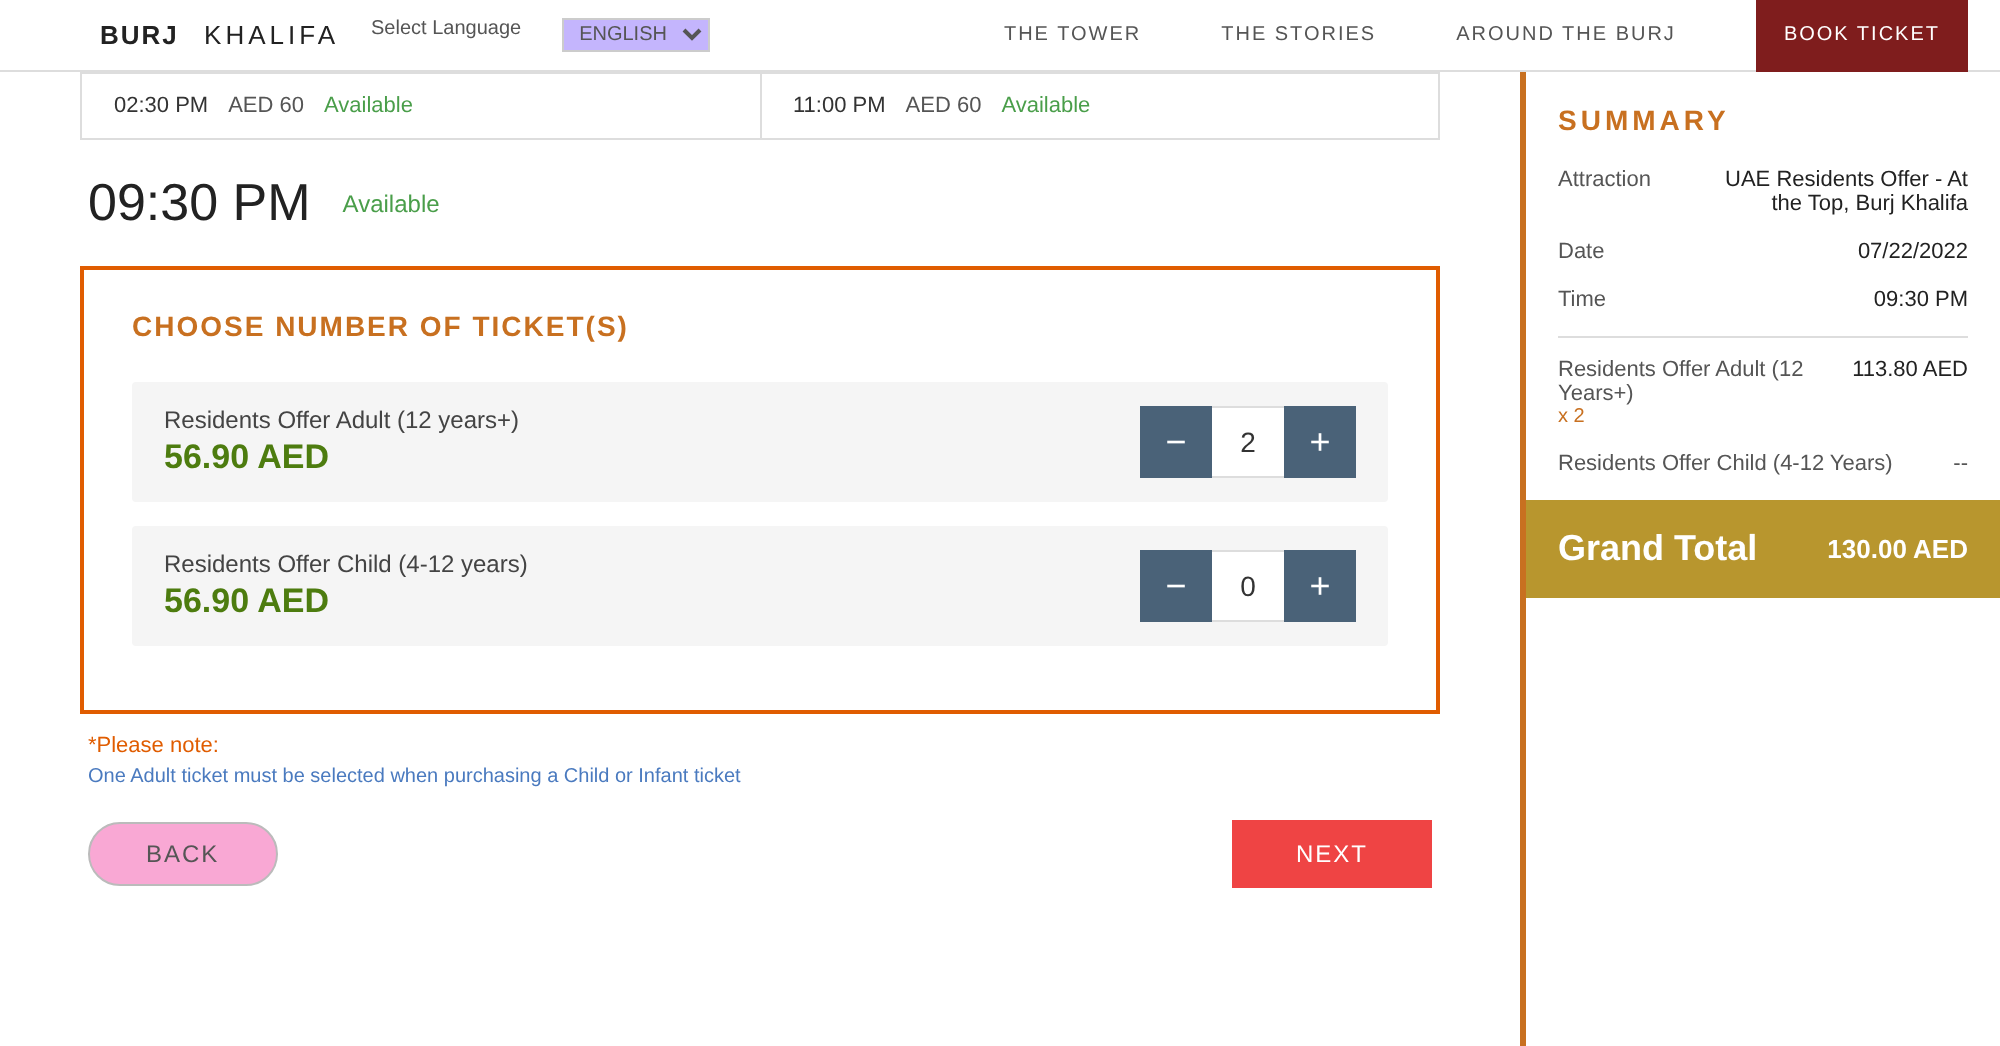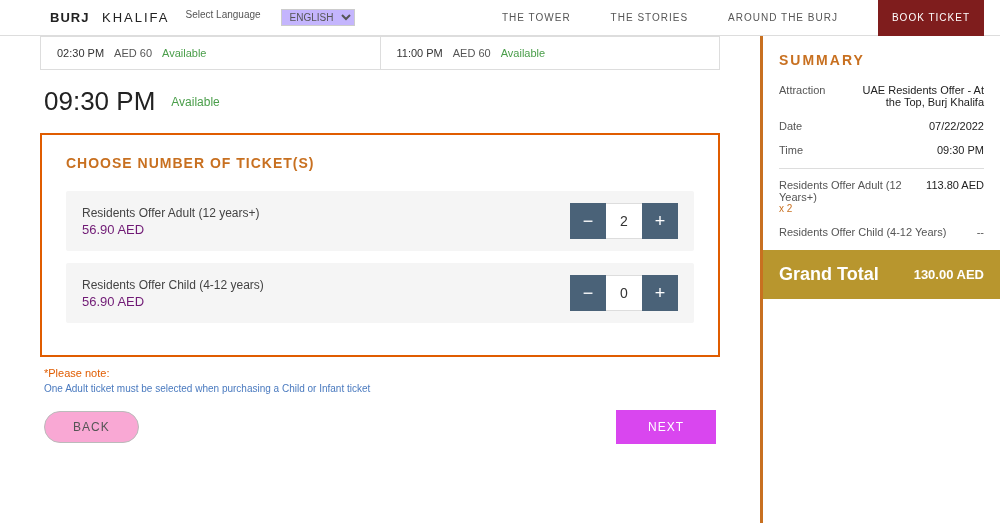--- a/index.html
+++ b/index.html
@@ -153,23 +153,23 @@
     }
     .ticket-info {
       flex: 1;
     }
     .ticket-name {
       font-size: 12px;
       color: #444;
       margin-bottom: 2px;
     }
     .ticket-price {
-      font-size: 13px;
-      font-weight: normal;
-      color: #701a75;
+      font-size: 17px;
+      font-weight: bold;
+      color: #4d7c0f;
     }
     .ticket-controls {
       display: flex;
       align-items: center;
       gap: 0;
     }
     .qty-btn {
       width: 36px;
       height: 36px;
       background: #4a6278;
@@ -220,21 +220,21 @@
       background: #f9a8d4;
       color: #555;
       padding: 8px 28px;
       font-size: 12px;
       border-radius: 16px;
       cursor: pointer;
       letter-spacing: 1px;
       text-transform: uppercase;
     }
     .next-btn {
-      background: #d946ef;
+      background: #ef4444;
       color: #fff;
       border: none;
       padding: 10px 32px;
       font-size: 12px;
       cursor: pointer;
       letter-spacing: 1px;
       text-transform: uppercase;
     }
 
     

